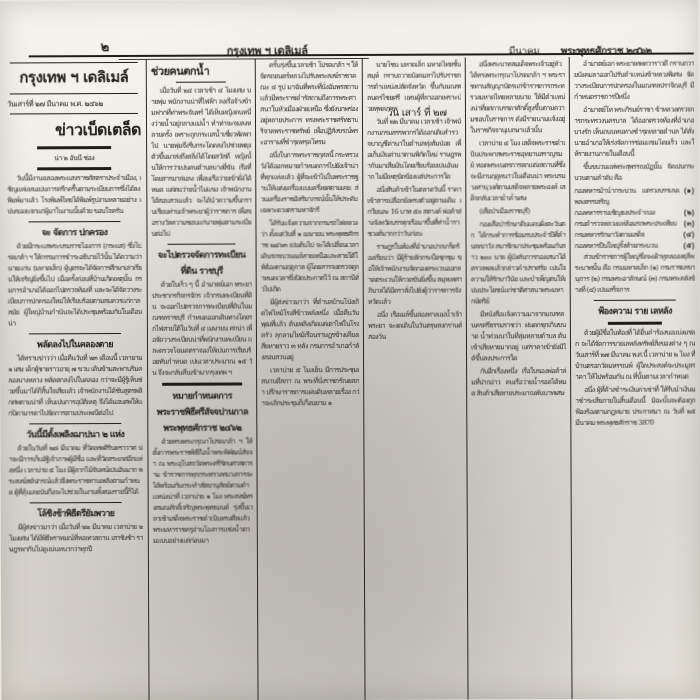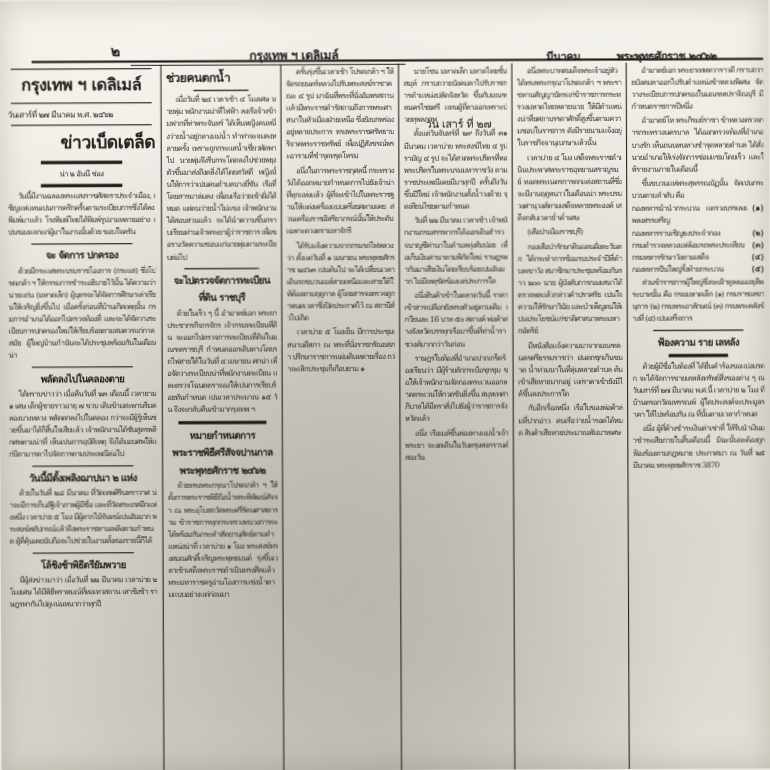--- a/index.html
+++ b/index.html
@@ -15,21 +15,21 @@
     radial-gradient(circle at 90px 650px,  rgba(60,55,45,.12), transparent 60%),
     radial-gradient(circle at 545px 270px, rgba(60,55,45,.08), transparent 60%),
     radial-gradient(circle at 620px 490px, rgba(60,55,45,.09), transparent 60%),
     radial-gradient(circle at 320px 100px, rgba(60,55,45,.05), transparent 60%),
     radial-gradient(ellipse at 50% 100%,   rgba(50,45,38,.10), transparent 55%);}
   .edge{position:absolute;inset:0;pointer-events:none;box-shadow:inset 0 0 28px rgba(80,75,60,.25);}
   
   .pageno{position:absolute;left:102px;top:35px;font-size:13px;font-weight:bold;}
   .run-title{position:absolute;left:228px;top:41px;font-size:11px;font-weight:bold;letter-spacing:-.3px;}
   .run-date{position:absolute;left:388px;top:61px;font-size:10px;letter-spacing:-.3px;margin-top:44px;}
-  .run-month{position:absolute;left:498px;top:44px;font-size:10px;letter-spacing:-.3px;font-weight:bold;}
+  .run-month{position:absolute;left:510px;top:44px;font-size:10px;letter-spacing:-.3px;}
   .run-era{position:absolute;left:562px;top:44px;font-size:10px;font-weight:bold;letter-spacing:-.4px;}
   .head-rule{position:absolute;left:30px;top:54px;width:665px;height:2px;background:#23211c;}
   .head-rule2{position:absolute;left:120px;top:58px;width:250px;height:1px;background:#3a372f;}
   
   .vrule{position:absolute;top:58px;height:642px;width:1.4px;background:#2c2a24;}
   
   .col{position:absolute;top:60px;height:640px;overflow:hidden;}
   .body{font-size:7px;line-height:11px;text-align:justify;margin:0 0 2px 0;
         letter-spacing:-.6px;word-break:break-all;color:#33312b;text-indent:9px;}
   .rule{border-top:1.6px solid #23211c;width:68%;margin:4px auto 3px auto;}
@@ -129,28 +129,28 @@
     <div>
         <p class="body">ด้วยทรงพระกรุณาโปรดเกล้า ฯ ให้ตั้งการพระราชพิธีถือน้ำพระพิพัฒน์สัจจา ณ พระอุโบสถวัดพระศรีรัตนศาสดาราม ข้าราชการทุกกระทรวงทบวงการจะได้พร้อมกันกระทำสัตยานุสัตย์ตามตำแหน่งน่าที่ เวลาบ่าย ๑ โมง พระสงฆ์ทรงสมณศักดิ์เจริญพระพุทธมนต์ รุ่งขึ้นเวลาเช้าเสด็จพระราชดำเนินทรงศีลแล้ว พระมหาราชครูอ่านโองการแช่งน้ำตามแบบอย่างแต่ก่อนมา</p>
       </div>
   </div>
 
   <div class="col" style="left:261px;width:98px;">
     <div>
         <p class="body">ครั้นรุ่งขึ้นเวลาเช้า โปรดเกล้า ฯ ให้จัดรถยนตร์หลวงไปรับพระสงฆ์ราชาคณะ ๔ รูป มาฉันที่พระที่นั่งอัมพรสถาน แล้วมีพระราชดำรัสถามถึงการพระศาสนาในหัวเมืองฝ่ายเหนือ ซึ่งยังบกพร่องอยู่หลายประการ ทรงพระราชศรัทธาบริจาคพระราชทรัพย์ เพื่อปฏิสังขรณ์พระอารามที่ชำรุดทรุดโทรม</p>
         <p class="body">อนึ่งในการพระราชกุศลนี้ กระทรวงวังได้ออกหมายกำหนดการไปยังเจ้าน่าที่ทุกแห่งแล้ว ผู้ที่จะเข้าไปในพระราชฐานให้แต่งเครื่องแบบครึ่งยศตามเคย ส่วนเครื่องราชอิสริยาภรณ์นั้นให้ประดับเฉพาะดวงตรามหาจักรี</p>
         <p class="body">ได้รับแจ้งความจากกรมรถไฟหลวงว่า ตั้งแต่วันที่ ๑ เมษายน พระพุทธศักราช ๒๔๖๓ เปนต้นไป จะได้เปลี่ยนเวลาเดินรถขบวนเมล์สายเหนือและสายใต้ให้ต้องตามฤดูกาล ผู้โดยสารจงตรวจดูกำหนดเวลาซึ่งปิดประกาศไว้ ณ สถานีทั่วไปเถิด</p>
+        <p class="body">มีผู้ส่งข่าวมาว่า ที่ตำบลบ้านโป่งเกิดไฟไหม้โรงสีข้าวหลังหนึ่ง เมื่อคืนวันพุฒที่แล้ว ต้นเพลิงเกิดแต่เตาไฟในโรงครัว ลุกลามไหม้เรือนราษฎรข้างเคียงเสียหายราว ๓ หลัง กรมการอำเภอกำลังสอบสวนอยู่</p>
         <p class="body">เวลาบ่าย ๕ โมงเย็น มีการประชุมเสนาบดีสภา ณ พระที่นั่งราชกรัณยสภา ปรึกษาราชการแผ่นดินหลายเรื่อง กว่าจะเลิกประชุมก็เกือบยาม ๑</p>
       </div>
   </div>
 
   <div class="col" style="left:368px;width:94px;">
     <div>
         <p class="body">นายโชน มหาดเล็ก มหาดไทยชั้นสมุห์ กราบถวายบังคมลาไปรับราชการตำแหน่งปลัดจังหวัด ขึ้นกับมณฑลนครไชยศรี แทนผู้ที่ลาออกเพราะป่วยทุพลภาพ</p>
-        <p class="body">ตั้งแต่วันจันทร์ที่ ๒๙ ถึงวันที่ ๓๑ มีนาคม เวลาบ่าย พระสงฆ์ไทย ๔ รูป รามัญ ๔ รูป จะได้สวดพระปริตรที่หอพระปริตรในพระบรมมหาราชวัง ตามราชประเพณีเคยมีมาทุกปี ครั้นถึงวันขึ้นปีใหม่ เจ้าพนักงานตั้งน้ำวงด้าย จุดเทียนไชยตามกำหนด</p>
         <p class="body">วันที่ ๒๒ มีนาคม เวลาเช้า เจ้าพนักงานกรมสรรพากรได้ออกเดินสำรวจบาญชีค่านาในตำบลทุ่งส้มป่อย เพื่อเก็บเงินค่านาตามพิกัดใหม่ ราษฎรพากันมาเสียเงินโดยเรียบร้อยเปนอันมาก ไม่มีเหตุขัดข้องแต่ประการใด</p>
         <p class="body">อนึ่งสินค้าเข้าในตลาดวันนี้ ราคาเข้าสารเปลือกยังทรงตัวอยู่ตามเดิม เกวียนละ 16 บาท ๕๐ สตางค์ พ่อค้าต่างจังหวัดบรรทุกเรือมาขึ้นที่ท่าน้ำราชวงศ์มากกว่าวันก่อน</p>
         <p class="body">ราษฎรในท้องที่อำเภอปากเกร็ดร้องเรียนว่า มีผู้ร้ายลักกระบือชุกชุม ขอให้เจ้าพนักงานจัดกองตระเวนออกลาดตระเวนให้กวดขันยิ่งขึ้น สมุหเทศาภิบาลได้มีตราสั่งไปยังผู้ว่าราชการจังหวัดแล้ว</p>
         <p class="body">อนึ่ง เรือเมล์ขึ้นล่องทางแม่น้ำเจ้าพระยา จะงดเดินในวันตรุษสงกรานต์สองวัน</p>
       </div>
   </div>
 
   <div class="col" style="left:471px;width:95px;">
     <div>
         <p class="body">อนึ่งพระบาทสมเด็จพระเจ้าอยู่หัว ได้ทรงพระกรุณาโปรดเกล้า ฯ พระราชทานสัญญาบัตรแก่ข้าราชการกระทรวงมหาดไทยหลายนาย ให้มีตำแหน่งน่าที่ยศถาบรรดาศักดิ์สูงขึ้นตามความชอบในราชการ ดังมีรายนามแจ้งอยู่ในราชกิจจานุเบกษาแล้วนั้น</p>

